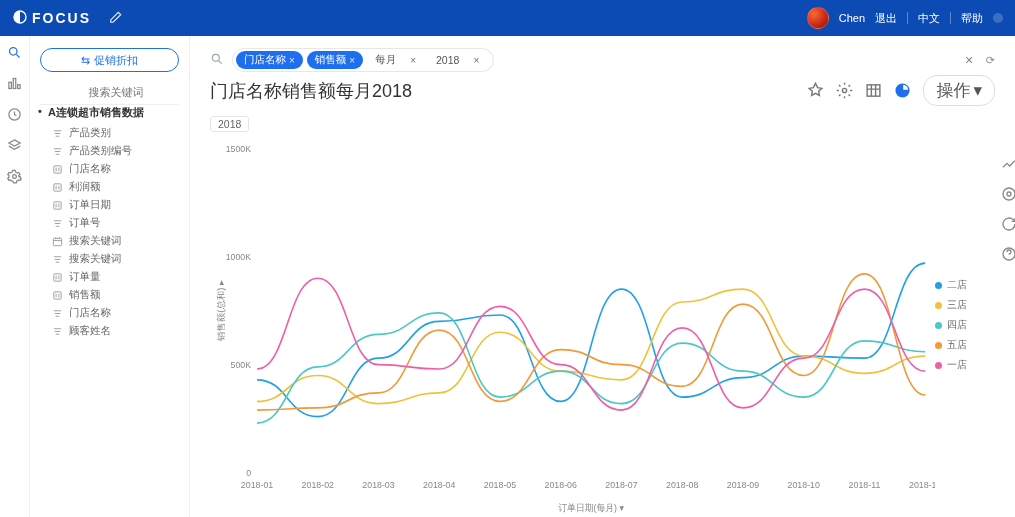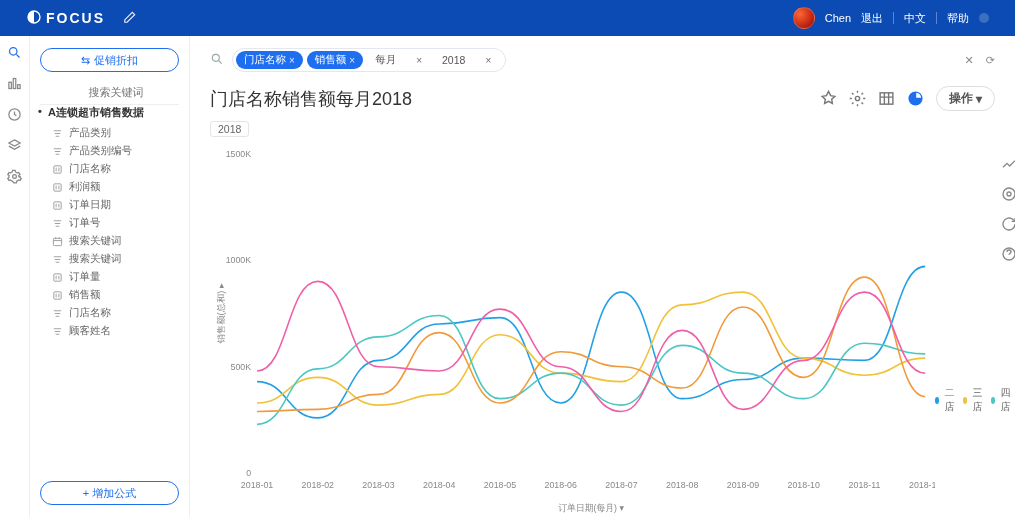--- a/index.html
+++ b/index.html
@@ -1,18 +1,18 @@
 <!DOCTYPE html>
 <html><head>
 <meta charset="utf-8">
 <style>
 * { margin: 0; padding: 0; box-sizing: border-box; font-family: -apple-system, "Microsoft YaHei", sans-serif; }
 body { width: 1015px; height: 517px; overflow: hidden; background: #fff; font-size: 11px; color: #555; }
 
-.topbar { background: #0b4bb3; height: 36px; display: flex; align-items: center; padding: 0 26px; color: #fff; }
+.topbar { background: #0b4bb3; height: 36px; display: flex; align-items: center; padding: 0 12px; color: #fff; }
 .logo { font-weight: 700; font-size: 14px; letter-spacing: 2px; display: flex; align-items: center; gap: 4px; }
 .logo-icon svg { width: 16px; height: 16px; }
 .top-edit { margin-left: 18px; opacity: .9; }
 .top-right { margin-left: auto; display: flex; align-items: center; gap: 10px; font-size: 11px; }
 .avatar { width: 22px; height: 22px; border-radius: 50%; background: radial-gradient(circle at 30% 30%, #f63, #900); border: 1px solid #fff3; }
 .divider-v { width: 1px; height: 12px; background: #fff5; }
 
 .shell { display: flex; height: calc(100% - 36px); }
 .rail { width: 30px; background: #fff; border-right: 1px solid #eee; display: flex; flex-direction: column; align-items: center; padding-top: 9px; gap: 16px; }
 .rail-icon { width: 15px; height: 15px; color: #888; cursor: pointer; }
@@ -27,41 +27,41 @@
 .field-list { margin-top: 6px; display: flex; flex-direction: column; gap: 4px; padding-left: 12px; }
 .field { display: flex; align-items: center; gap: 6px; color: #666; font-size: 10.5px; cursor: pointer; }
 .field .fi { width: 11px; height: 11px; color: #999; flex-shrink: 0; }
 .add-formula { margin-top: auto; }
 
 .main { flex: 1; display: flex; flex-direction: column; padding: 12px 20px 0; position: relative; }
 .query-row { display: flex; align-items: center; gap: 8px; }
 .qsearch { color: #9aa; }
 .chip-group { display: flex; align-items: center; gap: 4px; border: 1px solid #e3e7ee; border-radius: 14px; padding: 2px 6px 2px 3px; height: 24px; }
 .chip { background: #1e6ef0; color: #fff; border-radius: 11px; padding: 2px 8px; font-size: 10.5px; display: flex; align-items: center; gap: 3px; }
-.chip-plain { color: #555; border-radius: 11px; padding: 2px 8px; font-size: 10.5px; display: flex; align-items: center; gap: 20px; }
+.chip-plain { color: #555; border-radius: 11px; padding: 2px 8px; font-size: 10.5px; display: flex; align-items: center; gap: 14px; }
 .chip .x, .chip-plain .x { font-size: 10px; opacity: .85; cursor: pointer; }
 .qr-actions { margin-left: auto; display: flex; gap: 12px; color: #888; }
 .qr-actions span { cursor: pointer; }
 
-.title-row { margin-top: 14px; display: flex; align-items: center; }
+.title-row { margin-top: 3px; display: flex; align-items: center; }
 .page-title { font-size: 18px; color: #333; font-weight: 400; }
 .title-actions { margin-left: auto; display: flex; align-items: center; gap: 12px; }
 .ta-icon { width: 17px; height: 17px; color: #777; cursor: pointer; }
 .ta-icon.accent { color: #1e6ef0; }
-.op-btn { border: 1px solid #ddd; border-radius: 14px; padding: 3px 12px; font-size: 12px; display: flex; align-items: center; gap: 3px; cursor: pointer; color: #555; font-weight: bold; }
+.op-btn { border: 1px solid #ddd; border-radius: 14px; padding: 3px 12px; font-size: 17px; display: flex; align-items: center; gap: 3px; cursor: pointer; color: #555; }
 
 .year-badge { margin-top: 10px; font-size: 10.5px; color: #666; border: 1px solid #e5e5e5; border-radius: 3px; padding: 1px 7px; width: fit-content; }
 
 .chart-wrap { flex: 1; display: flex; margin-top: 6px; }
 .chart { flex: 1; position: relative; }
 svg.plot { width: 100%; height: 100%; }
 .axis text { font-size: 9px; fill: #888; }
 .ylabel { font-size: 9px; fill: #888; }
 .series path { fill: none; stroke-width: 1.6; }
-.legend { width: 60px; padding-top: 140px; display: flex; flex-direction: row; gap: 6px; font-size: 10px; color: #666; }
+.legend { width: 60px; padding-top: 140px; display: flex; flex-direction: column; gap: 6px; font-size: 10px; color: #666; }
 .legend .lg { display: flex; align-items: center; gap: 5px; }
 .legend .dot { width: 7px; height: 7px; border-radius: 50%; }
 
 .right-rail { position: absolute; right: -2px; top: 120px; display: flex; flex-direction: column; gap: 14px; }
 .right-rail .ri { width: 16px; height: 16px; color: #888; cursor: pointer; }
 </style>
 </head>
 <body>
 
 <div class="topbar">
@@ -197,21 +197,20 @@
             </svg></span>
           <span>门店名称</span>
         </div>
         <div class="field">
           <span class="fi"><svg viewBox="0 0 24 24" fill="none" stroke="currentColor" stroke-width="2">
               <path d="M4 6h16M6 12h12M8 18h8"></path>
             </svg></span>
           <span>顾客姓名</span>
         </div>
       </div>
-    <div class="pill-btn add-formula">+ 增加公式</div>
   </div>
 
   <div class="main">
     <div class="query-row">
       <span class="qsearch"><svg width="14" height="14" viewBox="0 0 24 24" fill="none" stroke="currentColor" stroke-width="2">
             <circle cx="10" cy="10" r="6"></circle>
             <path d="m20 20-5-5"></path>
           </svg></span>
       <div class="chip-group" id="chips">
           <span class="chip">

